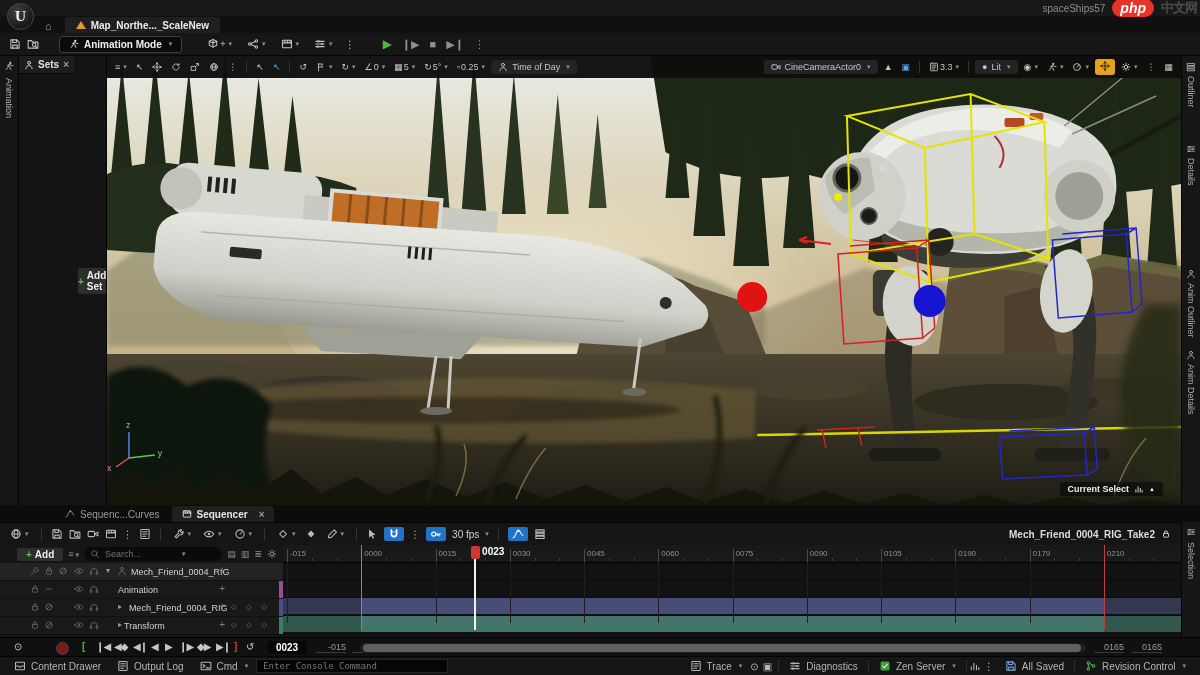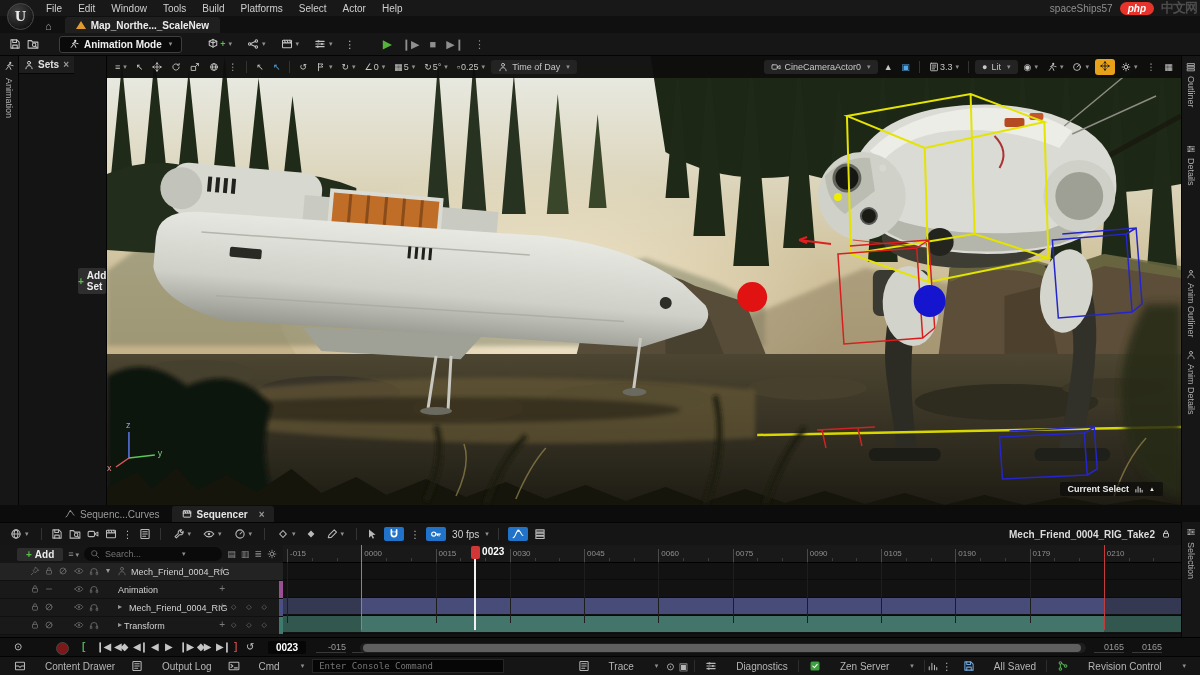--- a/index.html
+++ b/index.html
@@ -13,21 +13,21 @@
 
   
   .menubar{position:absolute;top:0;left:0;right:0;height:16px;background:#181818;display:flex;align-items:center;z-index:6;}
   .logo{position:absolute;left:7px;top:3px;width:25px;height:25px;border-radius:50%;z-index:9;
         background:radial-gradient(circle at 35% 30%,#414141,#060606);border:1px solid #4a4a4a;
         display:flex;align-items:center;justify-content:center;color:#ececec;font-weight:bold;font-size:13px;font-family:"DejaVu Serif",serif;}
   .menus{display:flex;margin-left:38px;}
   .menu-item{padding:1px 8px;color:#cfcfcf;}
   .watermark{margin-left:auto;display:flex;align-items:center;gap:7px;padding-right:3px;}
   .wm-user{color:#8f8f8f;}
-  .php-badge{background:#e8332a;color:#fff;font-weight:bold;font-style:italic;border-radius:10px;padding:1px 8px;font-size:10px;}
+  .php-badge{background:#e8332a;color:#fff;font-weight:bold;font-style:italic;border-radius:10px;padding:1px 8px;font-size:14px;}
   .wm-suffix{color:#4c4c4c;font-weight:bold;font-size:13px;letter-spacing:-1px;}
 
   
   .tabbar{position:absolute;top:16px;left:0;right:0;height:17px;background:#101010;display:flex;align-items:flex-end;z-index:5;}
   .home-btn{margin-left:40px;color:#9a9a9a;font-size:11px;padding:0 5px 1px;}
   .level-tab{display:flex;align-items:center;gap:5px;background:#1f1f1f;border-radius:3px 3px 0 0;
              padding:0 11px;height:16px;font-weight:bold;color:#ececec;margin-left:8px;}
   .warn-tri{width:0;height:0;border-left:5px solid transparent;border-right:5px solid transparent;border-bottom:8px solid #e09a2f;}
 
   
@@ -124,21 +124,21 @@
   .rec{position:absolute;top:4px;width:11px;height:11px;border-radius:50%;background:#7c1818;border:1px solid #454545;}
   .frame-box{position:absolute;top:2.5px;width:38px;height:13px;background:#060606;border-radius:2px;color:#fff;
              font-weight:bold;font-size:10px;text-align:center;line-height:13px;}
   .rng{position:absolute;top:4px;width:30px;font-size:9px;color:#9a9a9a;text-align:right;border-bottom:1px solid #383838;}
   .scrollbar{position:absolute;left:360px;top:4.5px;width:726px;height:10px;background:#1d1d1d;border-radius:5px;}
   .scroll-thumb{position:absolute;left:3px;top:1px;bottom:1px;width:718px;background:#5f5f5f;border-radius:4px;}
 
   
   .statusbar{position:absolute;top:656px;left:0;width:1200px;height:19px;background:#151515;border-top:1px solid #030303;
              display:flex;align-items:center;gap:0;padding:0 6px;color:#b5b5b5;box-sizing:border-box;}
-  .sb-item{display:flex;align-items:center;gap:19px;padding:0 8px;}
+  .sb-item{display:flex;align-items:center;gap:5px;padding:0 8px;}
   .console-input{width:178px;height:12px;background:#060606;border:1px solid #262626;color:#8a8a8a;
                  font-family:"DejaVu Sans Mono",monospace;font-size:9px;padding:0 6px;outline:none;}
   .sb-right{margin-left:auto;display:flex;align-items:center;}
   .sb-sep{width:1px;height:12px;background:#2c2c2c;margin:0 2px;}
   .g-ic{color:#4fae4f;}
 </style>
 </head>
 <body>
 
 <svg width="0" height="0" style="position:absolute">
@@ -298,31 +298,20 @@
         <path d="M2.5 8.5L8 3l5.5 5.5"></path>
         <path d="M4 8v5.5h8V8"></path>
       </symbol>
   </defs>
 </svg>
 
 <div class="app">
 
   <div class="logo">U</div>
   <div class="menubar">
-    <div class="menus">
-        <div class="menu-item">File</div>
-        <div class="menu-item">Edit</div>
-        <div class="menu-item">Window</div>
-        <div class="menu-item">Tools</div>
-        <div class="menu-item">Build</div>
-        <div class="menu-item">Platforms</div>
-        <div class="menu-item">Select</div>
-        <div class="menu-item">Actor</div>
-        <div class="menu-item">Help</div>
-      </div>
     <div class="watermark">
       <span class="wm-user">spaceShips57</span>
       <span class="php-badge">php</span>
       <span class="wm-suffix">中文网</span>
     </div>
   </div>
 
   <div class="tabbar">
     <span class="home-btn">⌂</span>
     <div class="level-tab">

